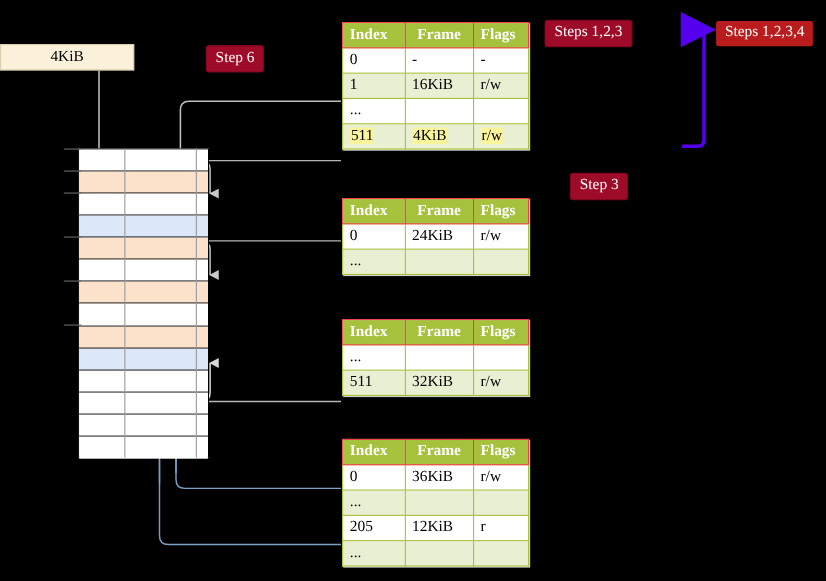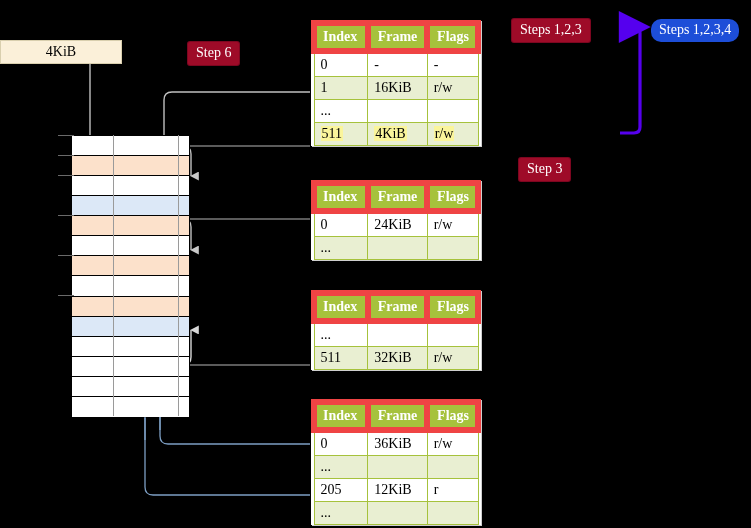--- a/index.html
+++ b/index.html
@@ -13,21 +13,21 @@
   
   .badge{
     position:absolute;
     font-size:14px;line-height:1;
     padding:4px 8px 5px 8px;
     color:#ffffff;
     white-space:nowrap;
     border-radius:2px;
   }
   .badge.crimson{background:#9E0B28;box-shadow:0 0 0 1px #7d0620;}
-  .badge.violet{background:#1d4ed8;border-radius:10px;}
+  .badge.violet{background:#b91c1c;}
 
   
   .creambox{
     position:absolute;
     background:#FBF0D9;
     border:1px solid #d9cfae;
     font-size:14px;
     display:flex;align-items:center;justify-content:center;
     color:#000;
   }
@@ -56,38 +56,38 @@
     font-size:14px;
     background:#fff;
     box-shadow:1px 1px 0 0 #cfcfcf;
   }
   .ptable th{
     background:#A6C23C;
     color:#ffffff;
     font-weight:bold;
     text-align:left;
     padding:3px 6px;
-    border:6px solid #ef4444;
+    border:1px solid #ef4444;
     white-space:nowrap;
     margin-left:15px;
   }
   .ptable td{
     padding:3px 6px;
     border:1px solid #A6C23C;
     background:#ffffff;
     white-space:nowrap;
     height:14px;
   }
   .ptable tr.alt td{background:#E9EFD2;}
   .ptable td.w-idx{width:52px;}
   .ptable td.w-frm{width:58px;}
   .ptable td.w-flg{width:42px;}
   .ptable th.w-idx{width:52px;}
   .ptable th.w-frm{width:58px;text-align:center;}
-  .ptable th.w-flg{width:42px;text-align:right;}
+  .ptable th.w-flg{width:42px;}
   .hl{background:#FAF59B;padding:0 1px;}
 
   
   svg.conn{position:absolute;left:0;top:0;width:751px;height:528px;overflow:visible;pointer-events:none;}
 </style>
 </head>
 <body>
 
 <div class="canvas">
 
@@ -146,21 +146,21 @@
   </svg>
 
   <div class="creambox" style="left:0px;top:40px;width:120px;height:22px;">
     <span>4KiB</span>
   </div>
 
   <div class="badge crimson" style="left:188px;top:42px;">
     <span>Step 6</span>
   </div>
 
-  <div class="badge crimson" style="left:512px;top:19px;">
+  <div class="badge crimson" style="left:496px;top:19px;">
     <span>Steps 1,2,3</span>
   </div>
 
   <div class="badge violet" style="left:651px;top:19px;">
     <span>Steps 1,2,3,4</span>
   </div>
 
   <div class="badge crimson" style="left:519px;top:158px;">
     <span>Step 3</span>
   </div>

